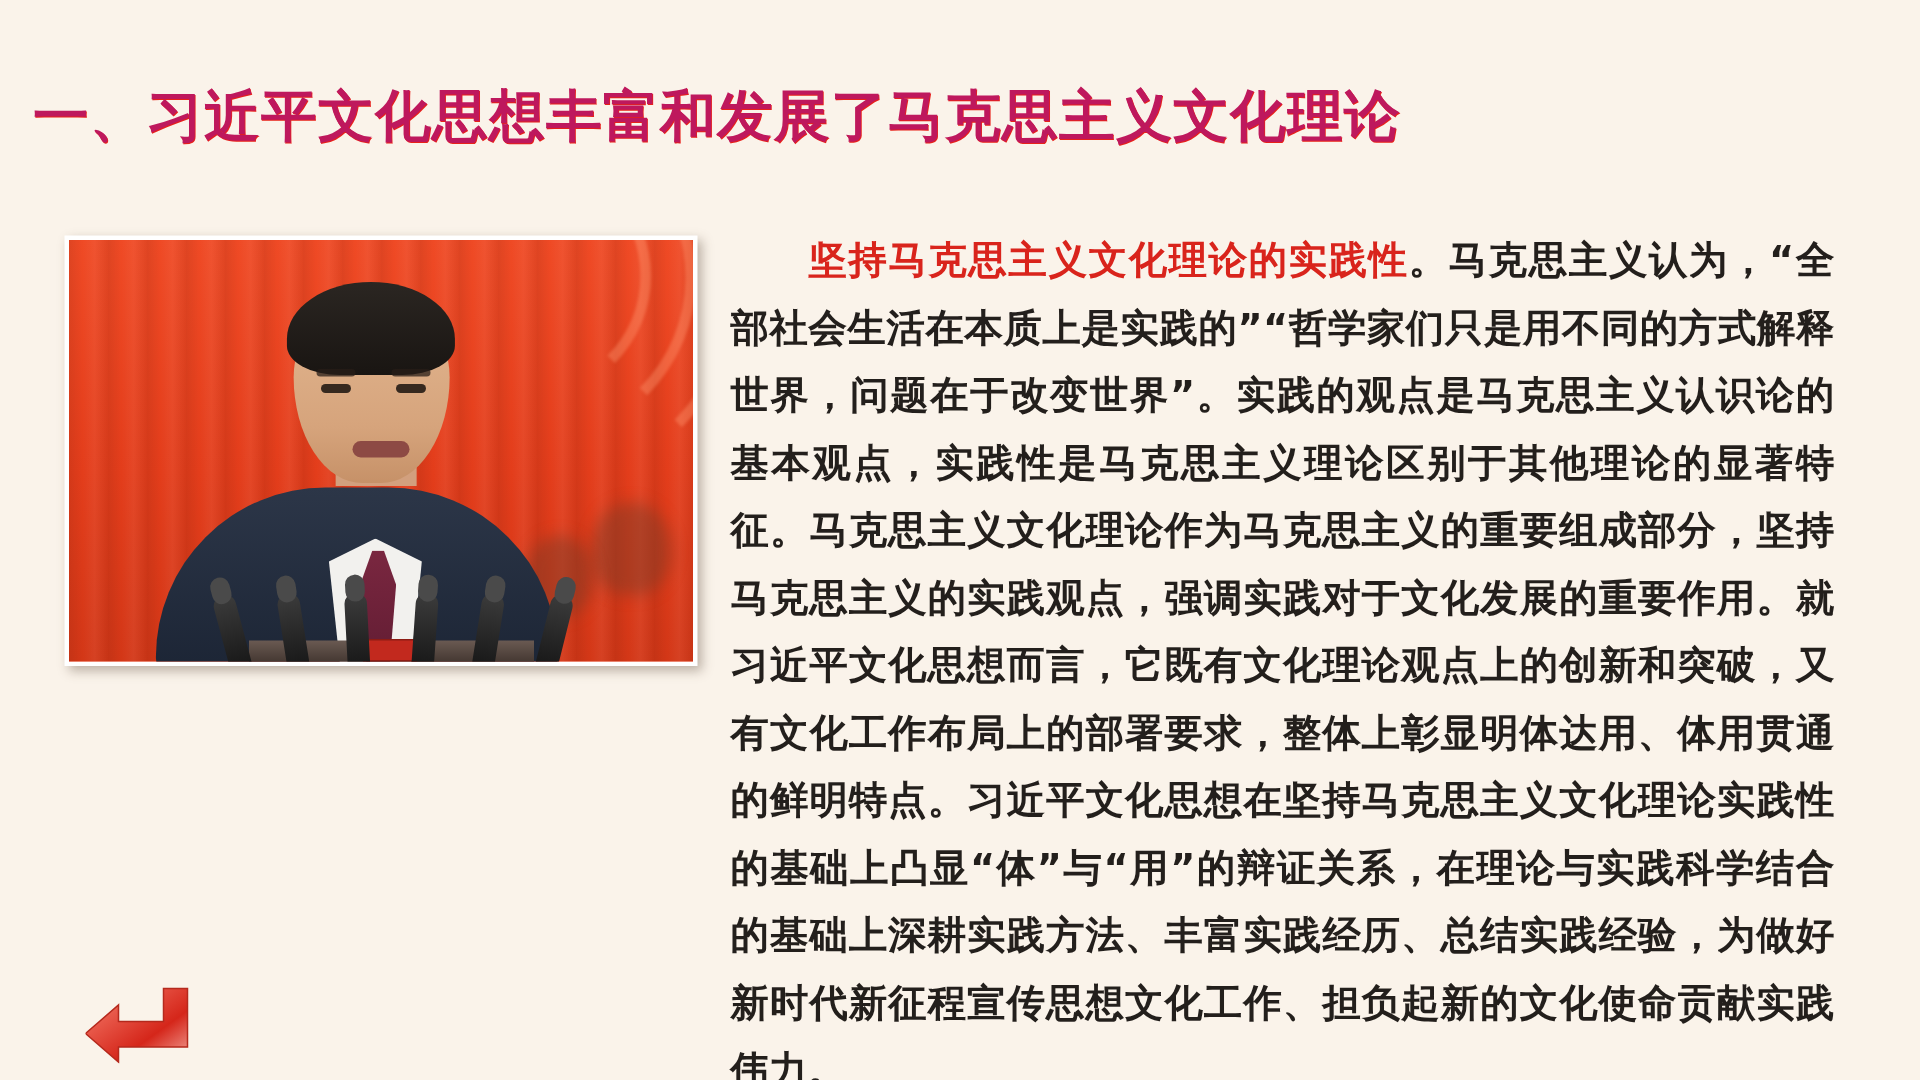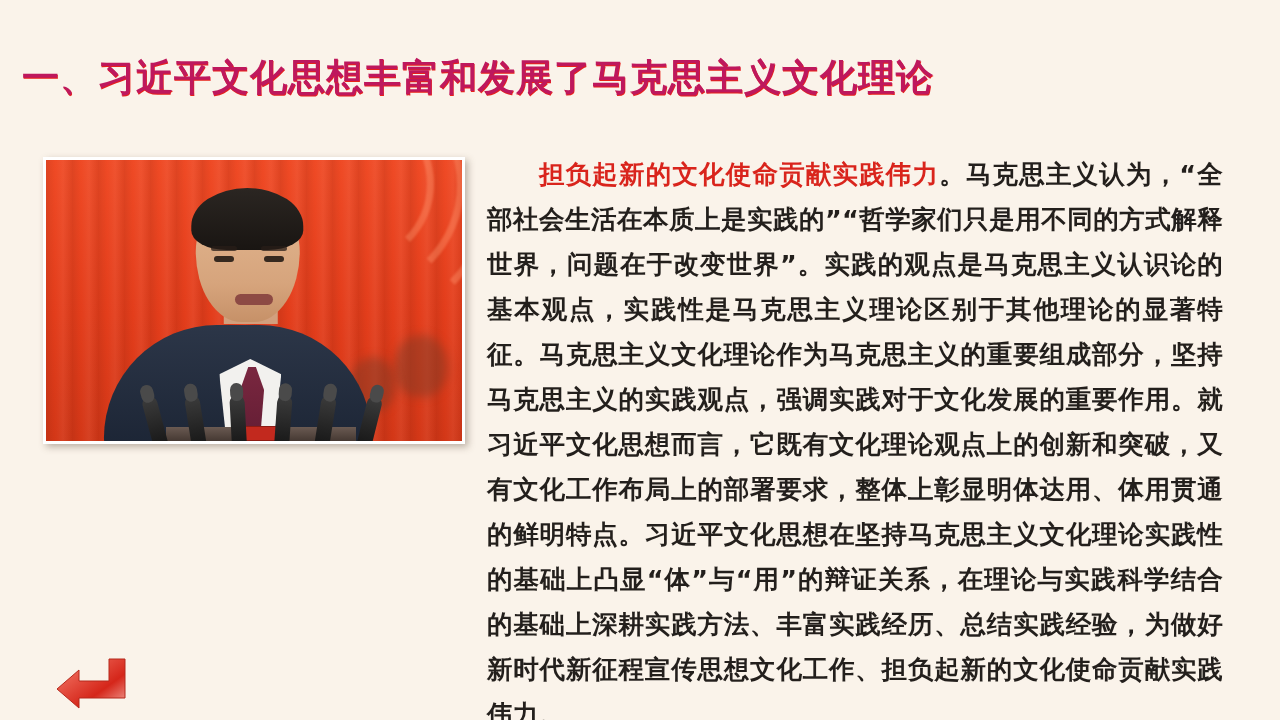--- a/index.html
+++ b/index.html
@@ -290,21 +290,21 @@
       <div class="mic m1"></div>
       <div class="mic m2"></div>
       <div class="mic m3"></div>
       <div class="mic m4"></div>
       <div class="mic m5"></div>
       <div class="mic m6"></div>
     </div>
   </div>
 
   <div class="body-text">
-    <span class="lead">担负起新的文化使命贡献实践伟力</span><span>。马克思主义认为，“全部社会生活在本质上是实践的”“哲学家们只是用不同的方式解释世界，问题在于改变世界”。实践的观点是马克思主义认识论的基本观点，实践性是马克思主义理论区别于其他理论的显著特征。马克思主义文化理论作为马克思主义的重要组成部分，坚持马克思主义的实践观点，强调实践对于文化发展的重要作用。就习近平文化思想而言，它既有文化理论观点上的创新和突破，又有文化工作布局上的部署要求，整体上彰显明体达用、体用贯通的鲜明特点。习近平文化思想在坚持马克思主义文化理论实践性的基础上凸显“体”与“用”的辩证关系，在理论与实践科学结合的基础上深耕实践方法、丰富实践经历、总结实践经验，为做好新时代新征程宣传思想文化工作、担负起新的文化使命贡献实践伟力。</span>
+    <span class="lead">坚持马克思主义文化理论的实践性</span><span>。马克思主义认为，“全部社会生活在本质上是实践的”“哲学家们只是用不同的方式解释世界，问题在于改变世界”。实践的观点是马克思主义认识论的基本观点，实践性是马克思主义理论区别于其他理论的显著特征。马克思主义文化理论作为马克思主义的重要组成部分，坚持马克思主义的实践观点，强调实践对于文化发展的重要作用。就习近平文化思想而言，它既有文化理论观点上的创新和突破，又有文化工作布局上的部署要求，整体上彰显明体达用、体用贯通的鲜明特点。习近平文化思想在坚持马克思主义文化理论实践性的基础上凸显“体”与“用”的辩证关系，在理论与实践科学结合的基础上深耕实践方法、丰富实践经历、总结实践经验，为做好新时代新征程宣传思想文化工作、担负起新的文化使命贡献实践伟力。</span>
   </div>
 
   <div class="back-arrow">
     <svg viewBox="0 0 72 52" width="72" height="52">
       <defs>
         <linearGradient id="arrowGrad" x1="0" y1="0" x2="1" y2="1">
           <stop offset="0%" stop-color="#f9c8c2"></stop>
           <stop offset="30%" stop-color="#e8594a"></stop>
           <stop offset="65%" stop-color="#d5261a"></stop>
           <stop offset="100%" stop-color="#f3a79d"></stop>

